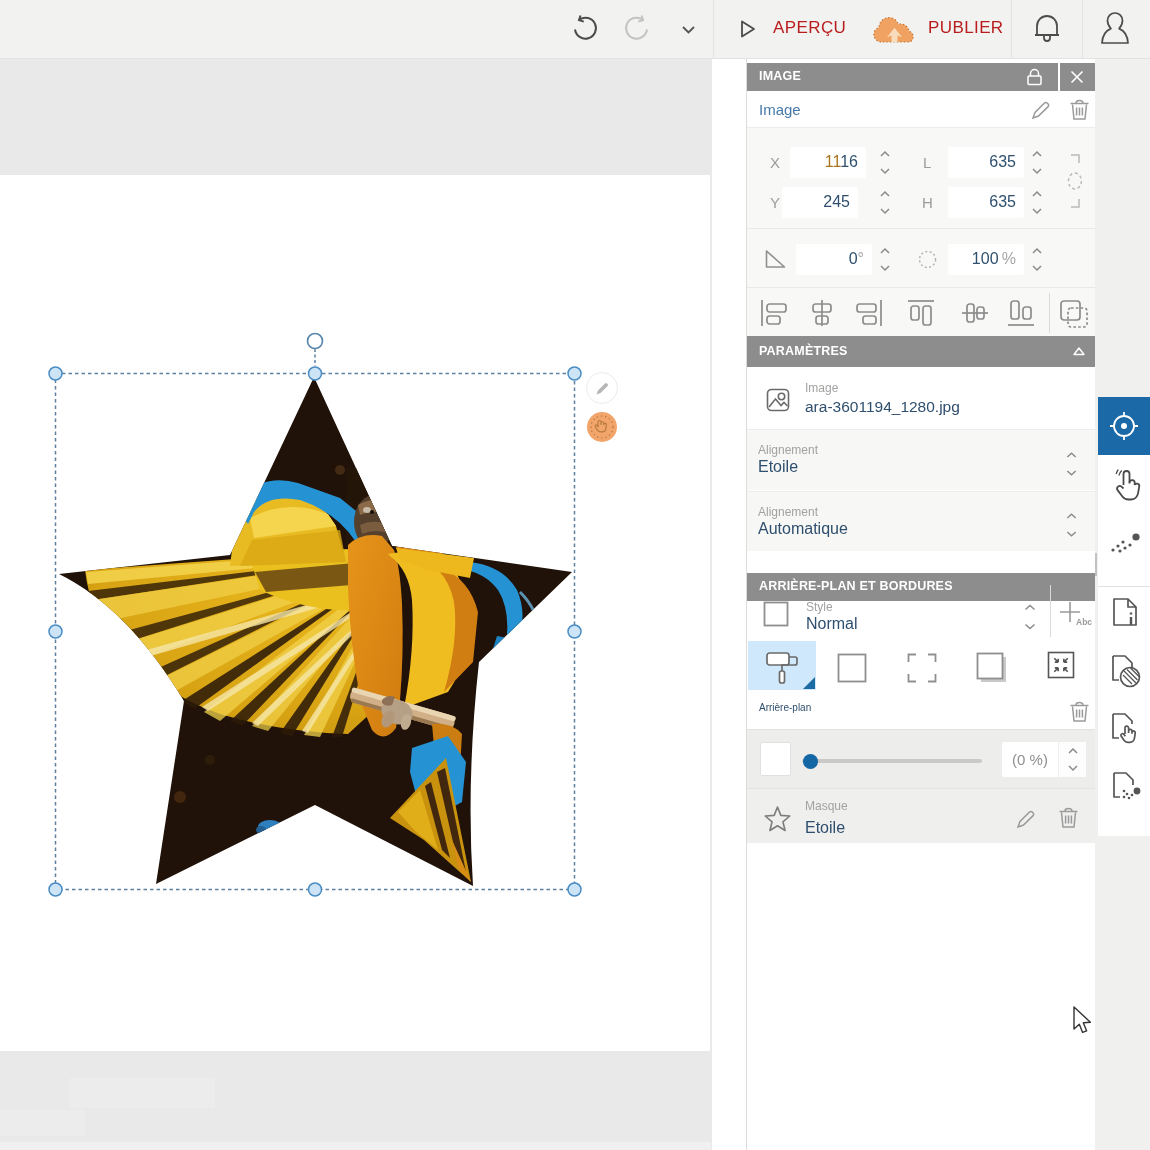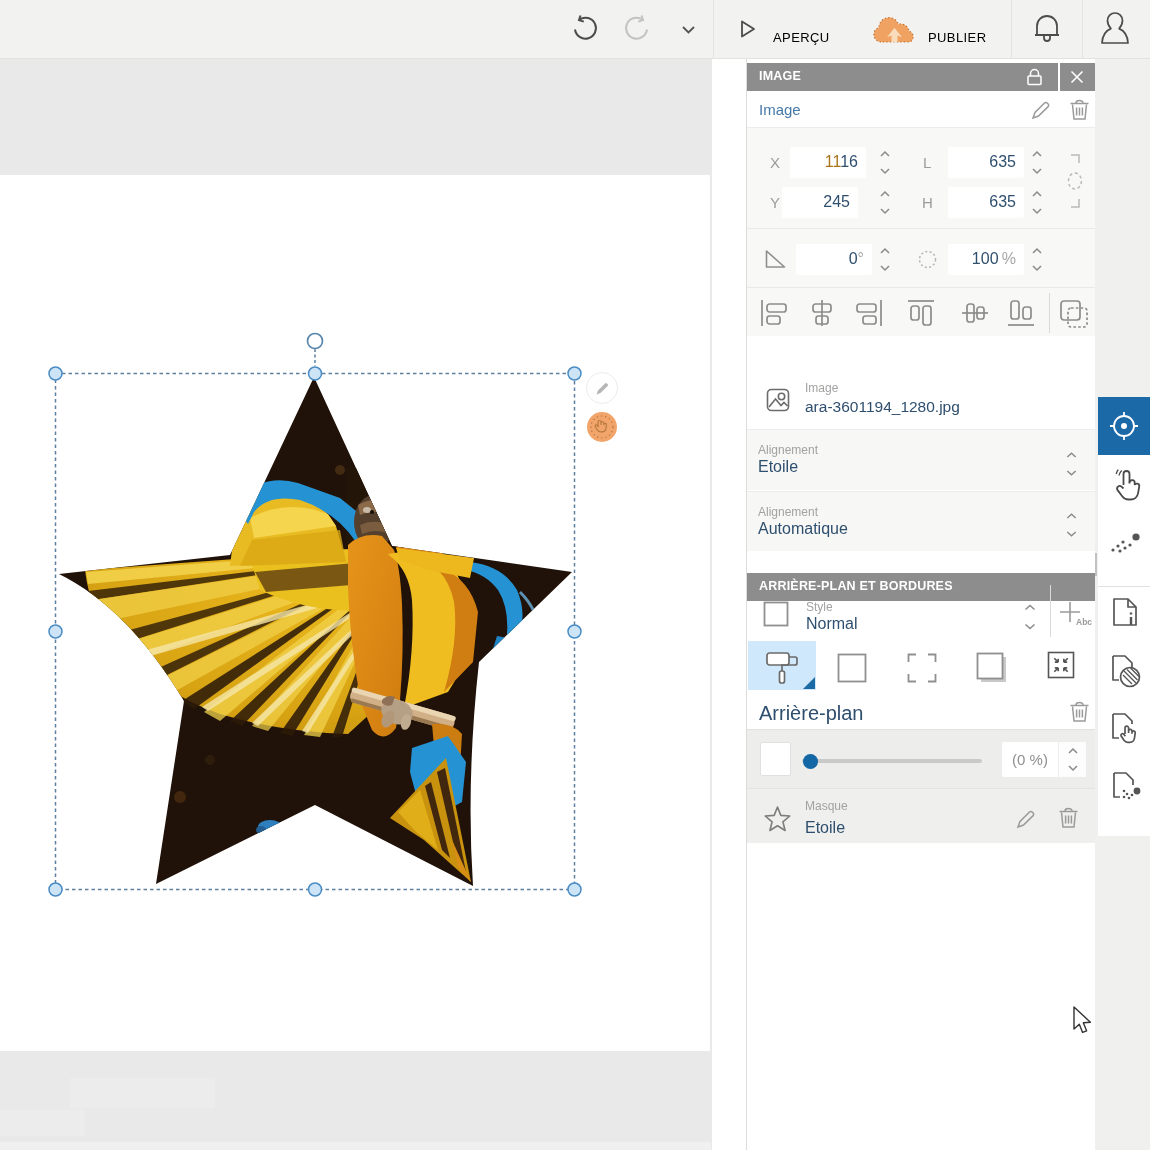--- a/index.html
+++ b/index.html
@@ -3,21 +3,21 @@
 <meta charset="utf-8">
 <style>
 *{margin:0;padding:0;box-sizing:border-box}
 html,body{width:1150px;height:1150px;overflow:hidden;background:#e9e9e9;font-family:"Liberation Sans",sans-serif;position:relative}
 .abs{position:absolute}
 .navy{color:#2f4f6e}
 .gray{color:#9c9c9c}
 
 #topbar{position:absolute;left:0;top:0;width:1150px;height:59px;background:#f2f2f1;border-bottom:1px solid #e2e2e1;z-index:30}
 .tbdiv{position:absolute;top:0;width:1px;height:58px;background:#e3e3e2}
-.tbtext{position:absolute;font-size:13px;color:#000000;letter-spacing:.4px;top:30px}
+.tbtext{position:absolute;font-size:17px;color:#b91c1c;letter-spacing:.4px;top:18px}
 
 #page{position:absolute;left:0;top:175px;width:710px;height:876px;background:#fff;z-index:1}
 #gutter{position:absolute;left:712px;top:59px;width:34px;height:1091px;background:#fff;z-index:2}
 #bottomsb{position:absolute;left:0;top:1142px;width:711px;height:8px;background:#f0f0f0;z-index:2}
 
 #panel{position:absolute;left:747px;top:59px;width:348px;height:1091px;background:#fff;z-index:10}
 #rightarea{position:absolute;left:1095px;top:59px;width:55px;height:1091px;background:#f0f0ef;z-index:5}
 #strip{position:absolute;left:1098px;top:397px;width:52px;height:439px;background:#fff;z-index:6}
 .hdr{position:absolute;left:0;width:348px;background:#8d8d8d;color:#fff;font-size:12.5px;font-weight:bold;letter-spacing:.2px}
 .hdr span{position:absolute;left:12px;top:7px}
@@ -309,20 +309,23 @@
     <path d="M248 26 H274"></path>
       <rect x="251" y="2" width="8" height="18" rx="2.5"></rect>
       <rect x="263" y="8" width="8" height="12" rx="2.5"></rect>
   </svg>
   <div class="abs" style="left:302px;top:234px;width:1px;height:40px;background:#dadada"></div>
   <svg class="abs" style="left:312px;top:240px" width="30" height="30" viewBox="0 0 30 30" fill="none" stroke="#8c8c8c" stroke-width="1.7">
     <rect x="2" y="2" width="19" height="19" rx="3"></rect>
     <rect x="9" y="9" width="19" height="19" rx="3" stroke-dasharray="2.6 2.2"></rect>
   </svg>
 
+  <div class="hdr" style="top:277px;height:31px">
+      <span style="top:8px">PARAMÈTRES</span>
+    </div>
   <svg class="abs" style="left:325px;top:287px;z-index:2" width="14" height="10" viewBox="0 0 14 10" fill="none" stroke="#fff" stroke-width="1.4">
       <path d="M2 8.5 L7 2 L12 8.5 Z" stroke-linejoin="round"></path>
     </svg>
 
   <svg class="abs" style="left:19px;top:329px" width="24" height="24" viewBox="0 0 24 24" fill="none" stroke="#6b6b6b" stroke-width="1.6">
     <rect x="1.5" y="1.5" width="21" height="21" rx="4"></rect>
     <circle cx="15.5" cy="8.5" r="3.2"></circle>
     <path d="M3 19 L9.5 11 L15 17.5 L18 14.5 L21.5 18"></path>
   </svg>
   <div class="lbl" style="left:58px;top:322px;font-size:12px">Image</div>
@@ -384,21 +387,21 @@
     <rect x="1.5" y="1.5" width="25" height="25" fill="#fff" stroke="#8f8f8f" stroke-width="1.8"></rect>
   </svg>
   <svg class="abs" style="left:300px;top:592px" width="28" height="28" viewBox="0 0 28 28" fill="none" stroke="#555" stroke-width="1.6">
     <rect x="1.5" y="1.5" width="25" height="25" fill="#fff"></rect>
     <path d="M14 4.5 L14 10 M14 10 l-2.4 -2.4 M14 10 l2.4 -2.4" transform="rotate(45 14 14)"></path>
     <path d="M14 4.5 L14 10 M14 10 l-2.4 -2.4 M14 10 l2.4 -2.4" transform="rotate(135 14 14)"></path>
     <path d="M14 4.5 L14 10 M14 10 l-2.4 -2.4 M14 10 l2.4 -2.4" transform="rotate(225 14 14)"></path>
     <path d="M14 4.5 L14 10 M14 10 l-2.4 -2.4 M14 10 l2.4 -2.4" transform="rotate(315 14 14)"></path>
   </svg>
 
-  <div class="abs navy" style="left:12px;top:643px;font-size:20px">Arrière-plan</div>
+  <div class="abs navy" style="left:12px;top:643px;font-size:10px">Arrière-plan</div>
   <svg class="abs" style="left:321px;top:641px" width="23" height="24" viewBox="0 0 23 24" fill="none" stroke="#9a9a9a" stroke-width="1.5">
     <path d="M4.5 6.5 L6 21 H17 L18.5 6.5"></path>
       <path d="M2.5 5.5 H20.5"></path>
       <path d="M8 5 a3.5 2.5 0 0 1 7 0"></path>
       <path d="M8.6 9.5 V17.5 M11.5 9.5 V17.5 M14.4 9.5 V17.5"></path>
   </svg>
 
   <div class="abs" style="left:0;top:670px;width:348px;height:59px;background:#ededec;border-top:1px solid #e2e2e2"></div>
   <div class="abs" style="left:13px;top:683px;width:31px;height:34px;background:#fff;border:1px solid #e0e0e0;border-radius:2px"></div>
   <div class="abs" style="left:55px;top:700px;width:180px;height:4px;background:#c9c9c9;border-radius:2px"></div>

